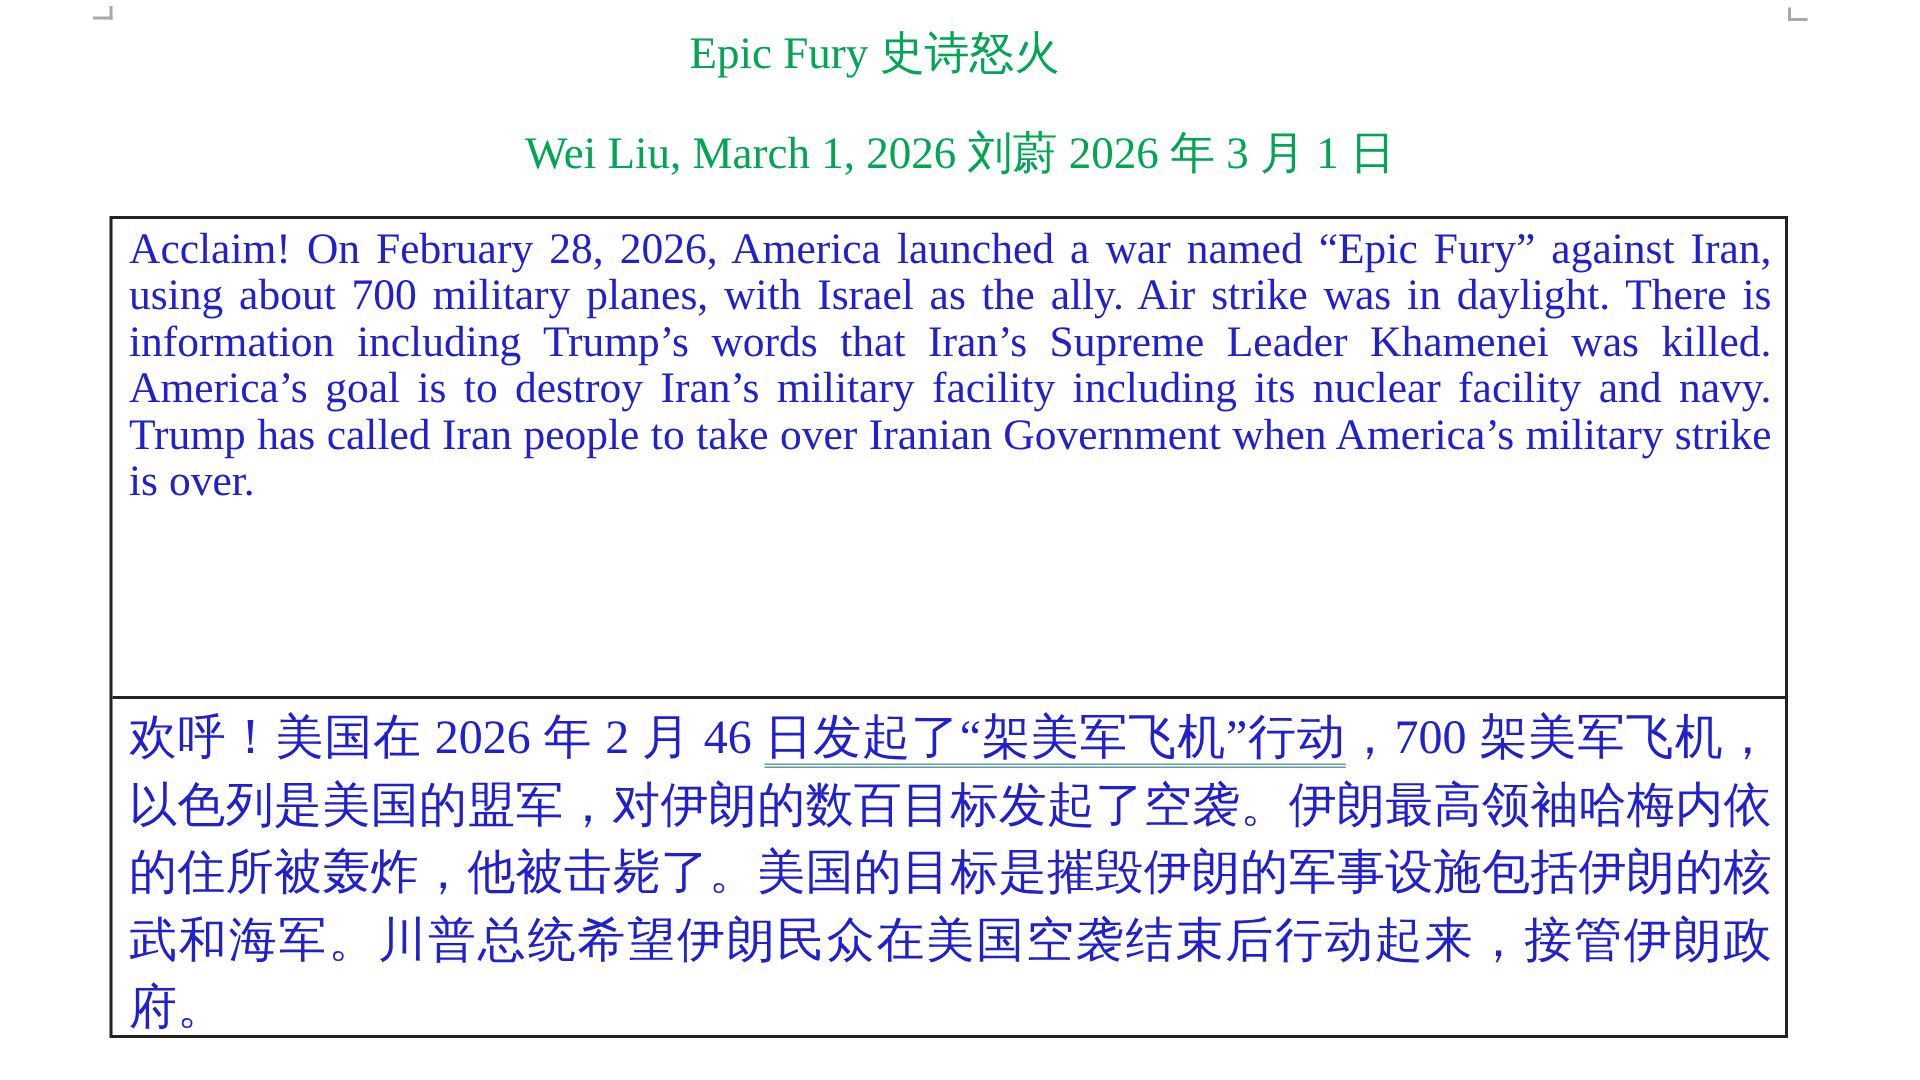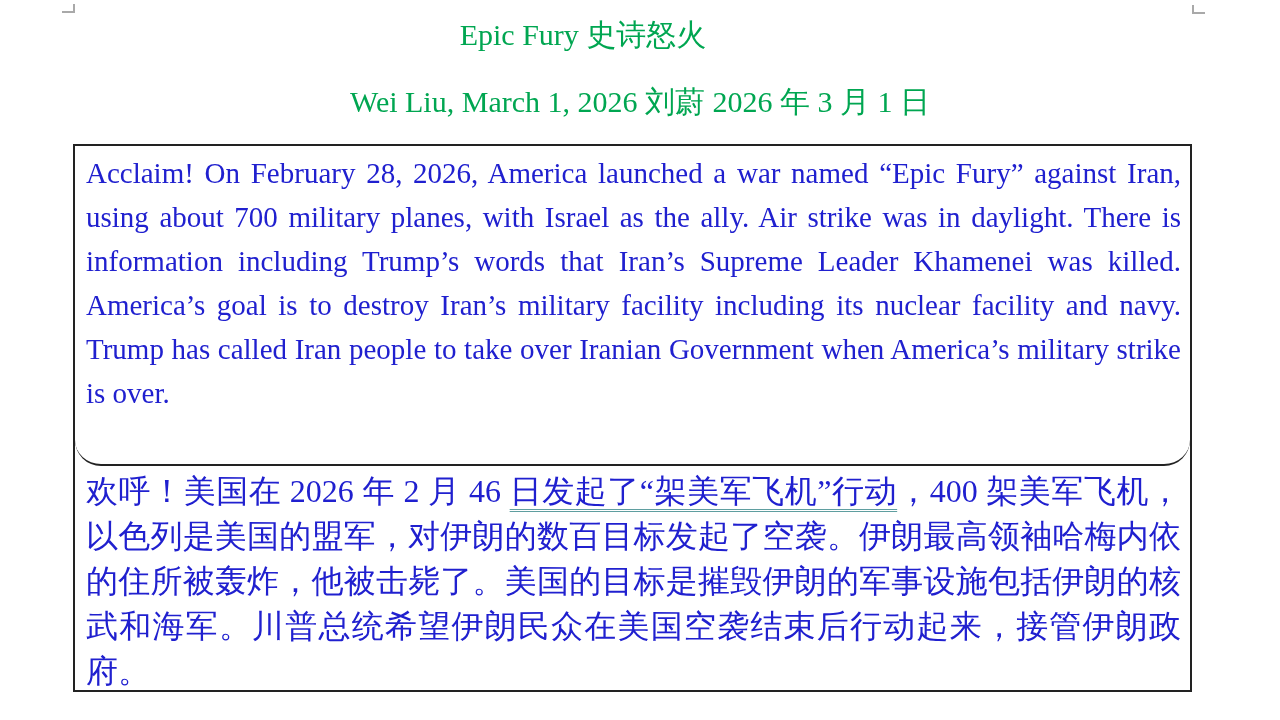--- a/index.html
+++ b/index.html
@@ -47,23 +47,22 @@
   }
   .cell {
     color: #2020cf;
     overflow: hidden;
   }
   .cell.english {
     height: 320px;
     border-bottom: 2px solid #222222;
     padding: 5px 9px 0 11px;
     font-size: 29px;
-    line-height: 44px;
+    line-height: 31px;
     text-align: justify;
-    border-radius: 26px;
   }
   .cell.chinese {
     height: 224px;
     padding: 3px 9px 0 11px;
     font-size: 32px;
     line-height: 45px;
     text-align: justify;
     text-justify: inter-ideograph;
   }
   .dbl-underline {
@@ -82,16 +81,16 @@
   <div class="crop-mark left"></div>
   <div class="crop-mark right"></div>
 
   <h1 class="doc-title">Epic Fury 史诗怒火</h1>
   <h2 class="doc-byline">Wei Liu, March 1, 2026 刘蔚 2026 年 3 月 1 日</h2>
 
   <div class="content-table">
     <div class="cell english">
       <span>Acclaim! On February 28, 2026, America launched a war named “Epic Fury” against Iran, using about 700 military planes, with Israel as the ally. Air strike was in daylight. There is information including Trump’s words that Iran’s Supreme Leader Khamenei was killed. America’s goal is to destroy Iran’s military facility including its nuclear facility and navy. Trump has called Iran people to take over Iranian Government when America’s military strike is over.</span>
     </div>
-    <div class="cell chinese"><span>欢呼！美国在 2026 年 2 月 46 </span><span class="dbl-underline">日发起了“架美军飞机”行动</span><span>，400 架美军飞机，以色列是美国的盟军，对伊朗的数百目标发起了空袭。伊朗最高领袖哈梅内依的住所被轰炸，他被击毙了。美国的目标是摧毁伊朗的军事设施包括伊朗的核武和海军。川普总统希望伊朗民众在美国空袭结束后行动起来，接管伊朗政府。</span></div>
+    <div class="cell chinese"><span>欢呼！美国在 2026 年 2 月 46 </span><span class="dbl-underline">日发起了“架美军飞机”行动</span><span>，700 架美军飞机，以色列是美国的盟军，对伊朗的数百目标发起了空袭。伊朗最高领袖哈梅内依的住所被轰炸，他被击毙了。美国的目标是摧毁伊朗的军事设施包括伊朗的核武和海军。川普总统希望伊朗民众在美国空袭结束后行动起来，接管伊朗政府。</span></div>
   </div>
 
 </div>
 
 </body></html>

